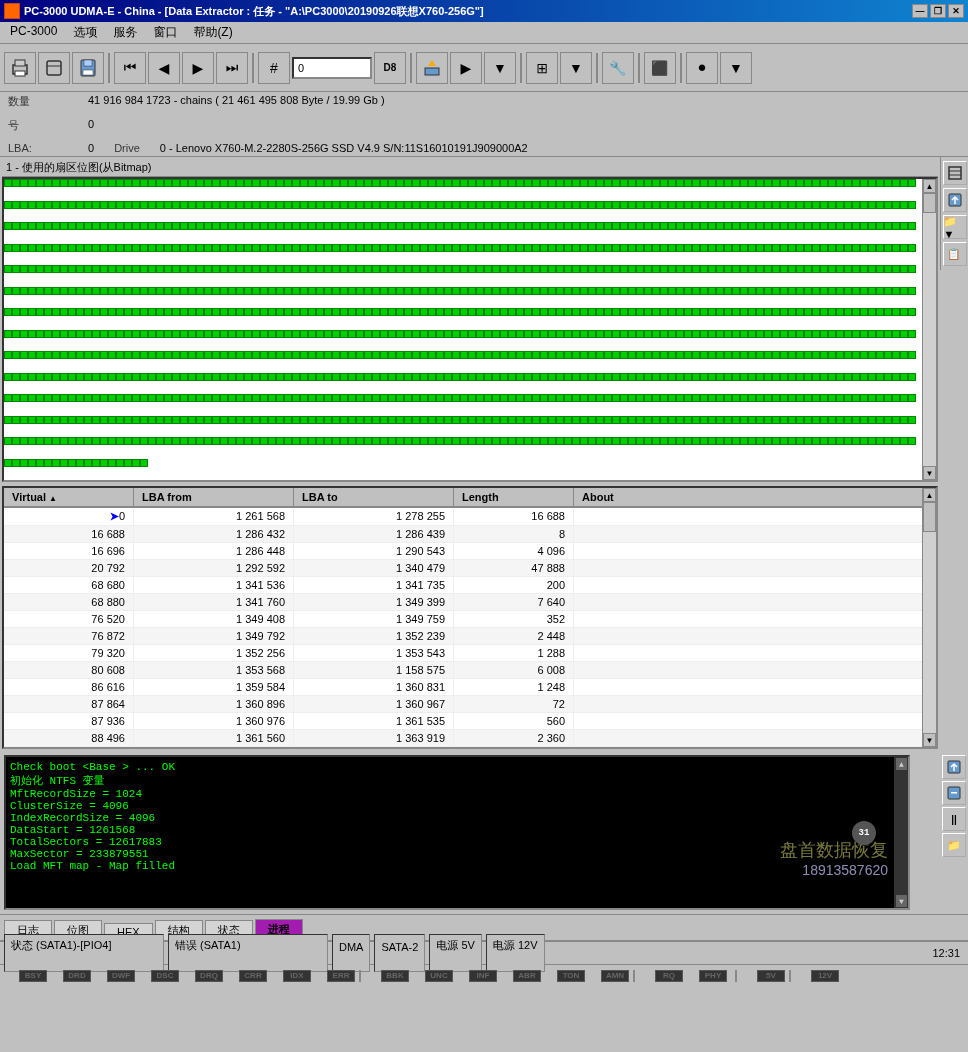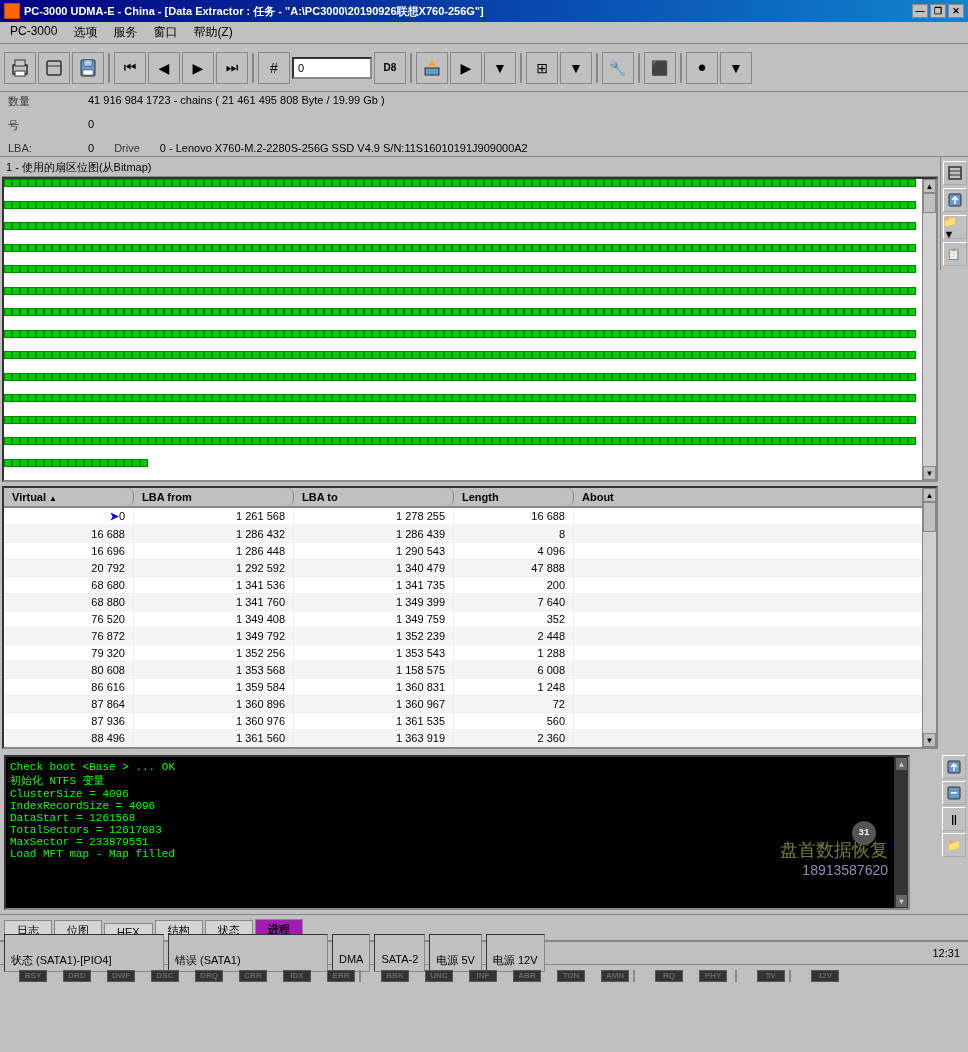--- a/index.html
+++ b/index.html
@@ -91,21 +91,20 @@
       grid-template-columns: 130px 160px 160px 120px 1fr;
       background: #c0c0c0;
       border-bottom: 2px solid #888;
       font-size: 11px;
     }
     .th-cell {
       padding: 3px 8px;
       border-right: 1px solid #888;
       font-weight: bold;
       cursor: pointer;
-      border-radius: 7px;
     }
     .table-body {
       overflow-y: hidden;
     }
     .table-row {
       display: grid;
       grid-template-columns: 130px 160px 160px 120px 1fr;
       border-bottom: 1px solid #eee;
       font-size: 11px;
     }
@@ -180,21 +179,21 @@
       border-top: 2px solid #888;
       padding: 0 4px;
       gap: 4px;
       font-size: 11px;
     }
     .status-panel {
       border: 1px inset #888;
       padding: 18px 6px;
       height: 18px;
       display: flex;
-      align-items: flex-start;
+      align-items: flex-end;
       background: #c0c0c0;
     }
     .status-panel.wide { min-width: 160px; }
     .led {
       width: 28px; height: 12px;
       border: 1px solid #555;
       display: flex; align-items: center; justify-content: center;
       font-size: 8px; font-weight: bold;
       background: #333; color: #666; margin-left: 15px;
     }
@@ -1997,20 +1996,21 @@
               <rect x="5" y="7" width="6" height="1.5" fill="white"></rect>
             </svg>
         </div>
         <div class="side-btn" style="font-size:10px;font-weight:bold;">||</div>
         <div class="side-btn">📁</div>
       </div>
       <div class="log-section" style="height: 155px; position: relative;">
         <div id="log-lines">
             <div>Check boot &lt;Base   &gt; ... OK</div>
             <div>初始化 NTFS 变量</div>
+            <div>    MftRecordSize  = 1024</div>
             <div>    ClusterSize    = 4096</div>
             <div>    IndexRecordSize = 4096</div>
             <div>    DataStart      = 1261568</div>
             <div>    TotalSectors   = 12617883</div>
             <div>    MaxSector      = 233879551</div>
             <div>    Load MFT map   - Map filled</div>
           </div>
         <div class="log-watermark">
           <div style="color:rgba(200,200,100,0.6);font-size:18px;font-family:Arial,sans-serif;">盘首数据恢复</div>
           <div class="log-watermark-phone">18913587620</div>

